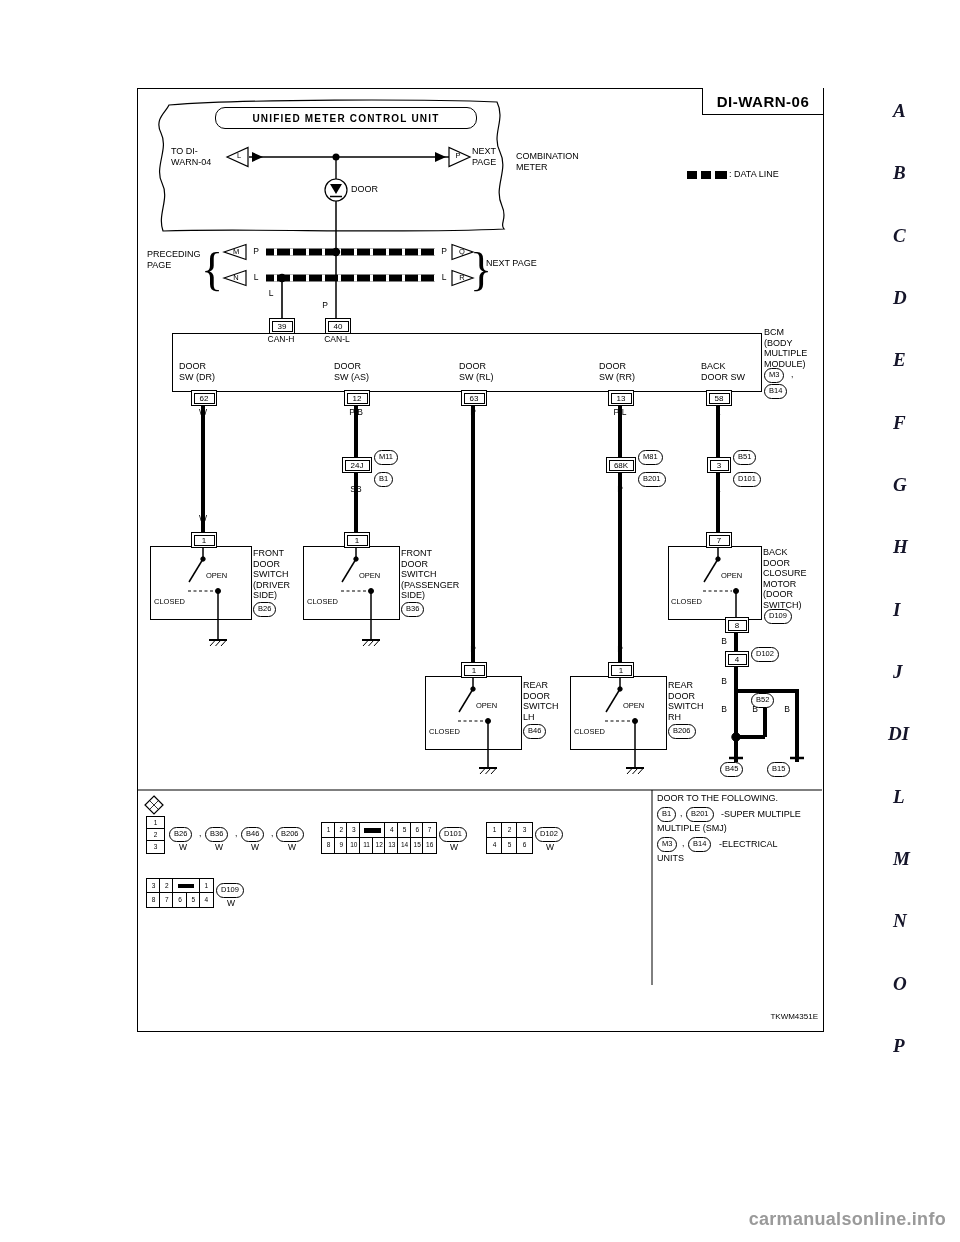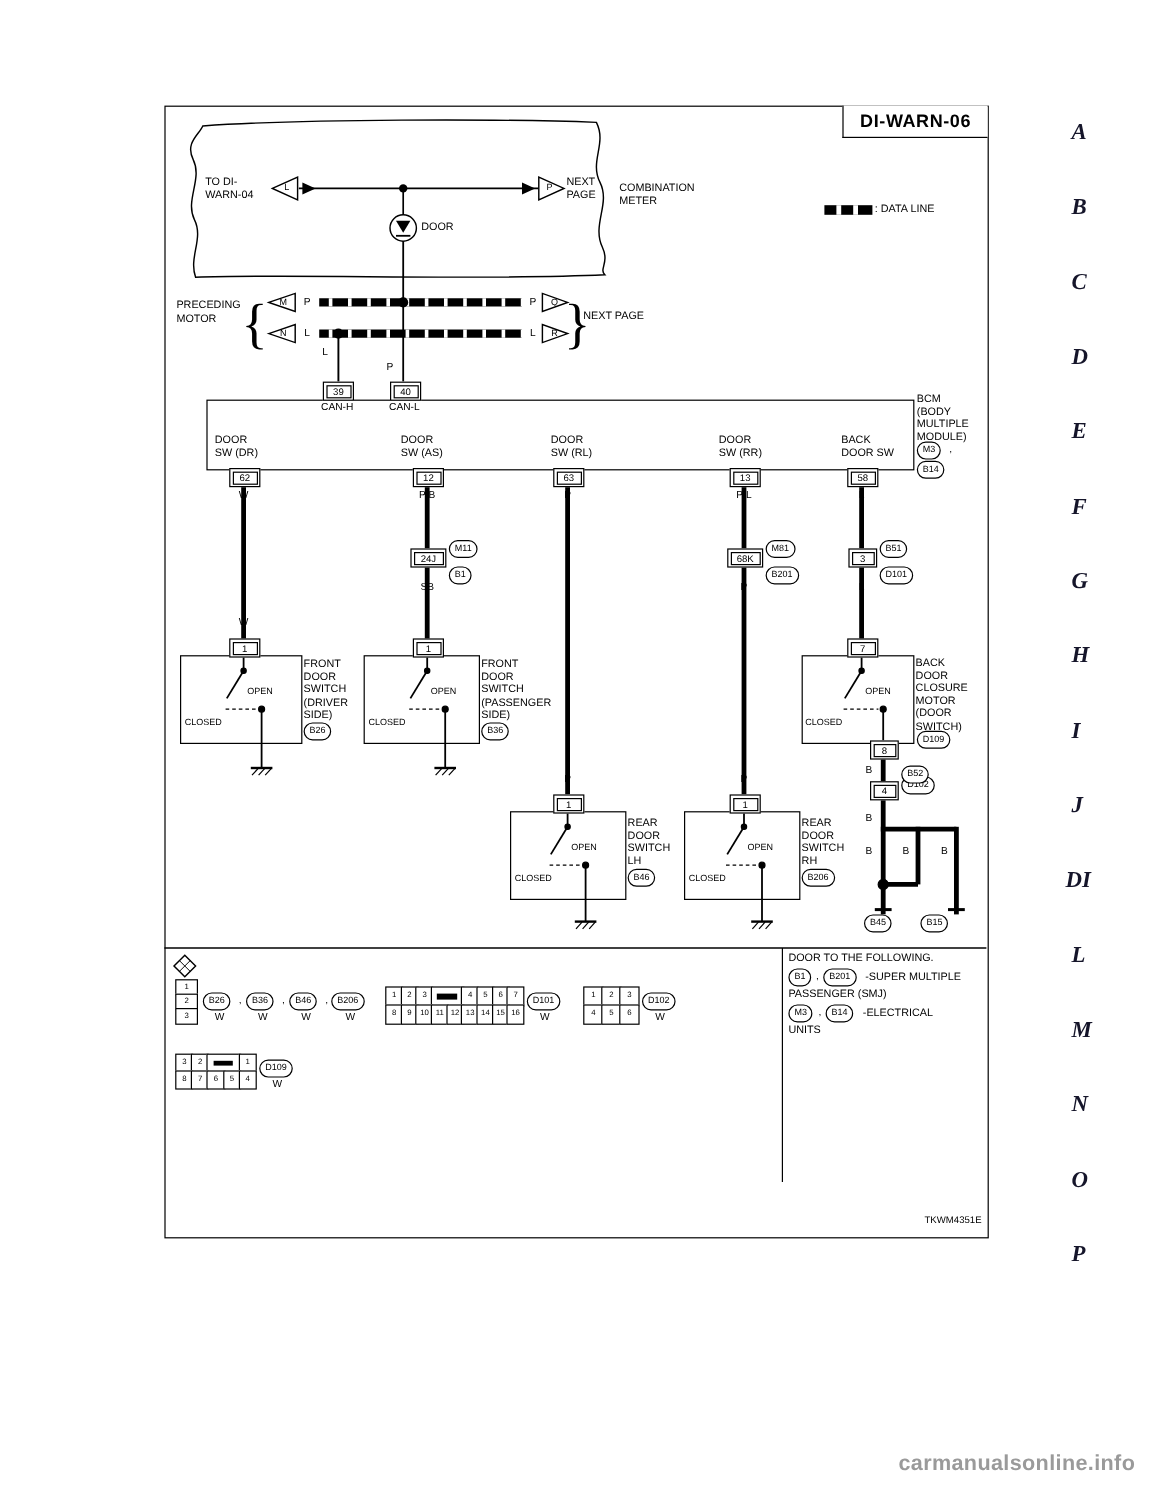--- a/index.html
+++ b/index.html
@@ -180,33 +180,34 @@
   <div class="sideletter" style="top:536px">H</div>
   <div class="sideletter" style="top:599px">I</div>
   <div class="sideletter" style="top:661px">J</div>
   <div class="sideletter" style="top:723px;left:888px">DI</div>
   <div class="sideletter" style="top:786px">L</div>
   <div class="sideletter" style="top:848px">M</div>
   <div class="sideletter" style="top:910px">N</div>
   <div class="sideletter" style="top:973px">O</div>
   <div class="sideletter" style="top:1035px">P</div>
 
+  <div class="stadium">UNIFIED METER CONTROL UNIT</div>
   <div class="t pre" style="left:171px;top:146px">TO DI-
 WARN-04</div>
   <div class="t t7 c" style="left:232px;top:152px;width:14px">L</div>
   <div class="t t7 c" style="left:450px;top:152px;width:16px">P</div>
   <div class="t pre" style="left:472px;top:146px">NEXT
 PAGE</div>
   <div class="t pre" style="left:516px;top:151px">COMBINATION
 METER</div>
   <div class="t" style="left:351px;top:184px">DOOR</div>
   <div class="t" style="left:729px;top:169px">: DATA LINE</div>
 
   <div class="t pre" style="left:147px;top:249px">PRECEDING
-MOTOR</div>
+PAGE</div>
   <div class="brace" style="left:201px;top:242px">{</div>
   <div class="t t7 c" style="left:228px;top:248px;width:16px">M</div>
   <div class="t t7 c" style="left:228px;top:274px;width:16px">N</div>
   <div class="t t8 c" style="left:249px;top:247px;width:14px">P</div>
   <div class="t t8 c" style="left:249px;top:273px;width:14px">L</div>
   <div class="t t8 c" style="left:438px;top:247px;width:12px">P</div>
   <div class="t t8 c" style="left:438px;top:273px;width:12px">L</div>
   <div class="t t7 c" style="left:454px;top:248px;width:16px">Q</div>
   <div class="t t7 c" style="left:454px;top:274px;width:16px">R</div>
   <div class="brace" style="left:470px;top:242px">}</div>
@@ -313,21 +314,21 @@
   <div class="t pre" style="left:668px;top:680px">REAR
 DOOR
 SWITCH
 RH</div>
   <div class="oval" style="left:668px;top:724px">B206</div>
 
   <div class="pin" style="left:725px;top:617px;width:22px;height:14px">8</div>
   <div class="t t8 c" style="left:716px;top:637px;width:16px">B</div>
   <div class="pin" style="left:725px;top:651px;width:22px;height:14px">4</div>
   <div class="oval" style="left:751px;top:647px">D102</div>
-  <div class="oval" style="left:751px;top:638px">B52</div>
+  <div class="oval" style="left:751px;top:693px">B52</div>
   <div class="t t8 c" style="left:716px;top:677px;width:16px">B</div>
   <div class="t t8 c" style="left:716px;top:705px;width:16px">B</div>
   <div class="t t8 c" style="left:747px;top:705px;width:16px">B</div>
   <div class="t t8 c" style="left:779px;top:705px;width:16px">B</div>
   <div class="oval" style="left:720px;top:762px">B45</div>
   <div class="oval" style="left:767px;top:762px">B15</div>
 
   <div class="cell" style="left:146px;top:816px;width:17px;height:12px">1</div>
   <div class="cell" style="left:146px;top:828px;width:17px;height:12px">2</div>
   <div class="cell" style="left:146px;top:840px;width:17px;height:12px">3</div>
@@ -392,21 +393,21 @@
     <div class="cell" style="left:52.8px;top:14px;width:13.2px;height:14px">4</div>
   </div>
   <div class="oval" style="left:216px;top:883px">D109</div>
   <div class="t t8 c" style="left:216px;top:899px;width:30px">W</div>
 
   <div class="t" style="left:657px;top:793px">DOOR TO THE FOLLOWING.</div>
   <div class="oval" style="left:657px;top:807px">B1</div>
   <div class="t t8" style="left:680px;top:809px">,</div>
   <div class="oval" style="left:686px;top:807px">B201</div>
   <div class="t" style="left:721px;top:809px">-SUPER MULTIPLE</div>
-  <div class="t" style="left:657px;top:823px">PASSENGER (SMJ)</div>
+  <div class="t" style="left:657px;top:823px">MULTIPLE (SMJ)</div>
   <div class="oval" style="left:657px;top:837px">M3</div>
   <div class="t t8" style="left:682px;top:839px">,</div>
   <div class="oval" style="left:688px;top:837px">B14</div>
   <div class="t" style="left:719px;top:839px">-ELECTRICAL</div>
   <div class="t" style="left:657px;top:853px">UNITS</div>
 
   <div class="code">TKWM4351E</div>
   <div class="wm">carmanualsonline.info</div>
 </div>
 

